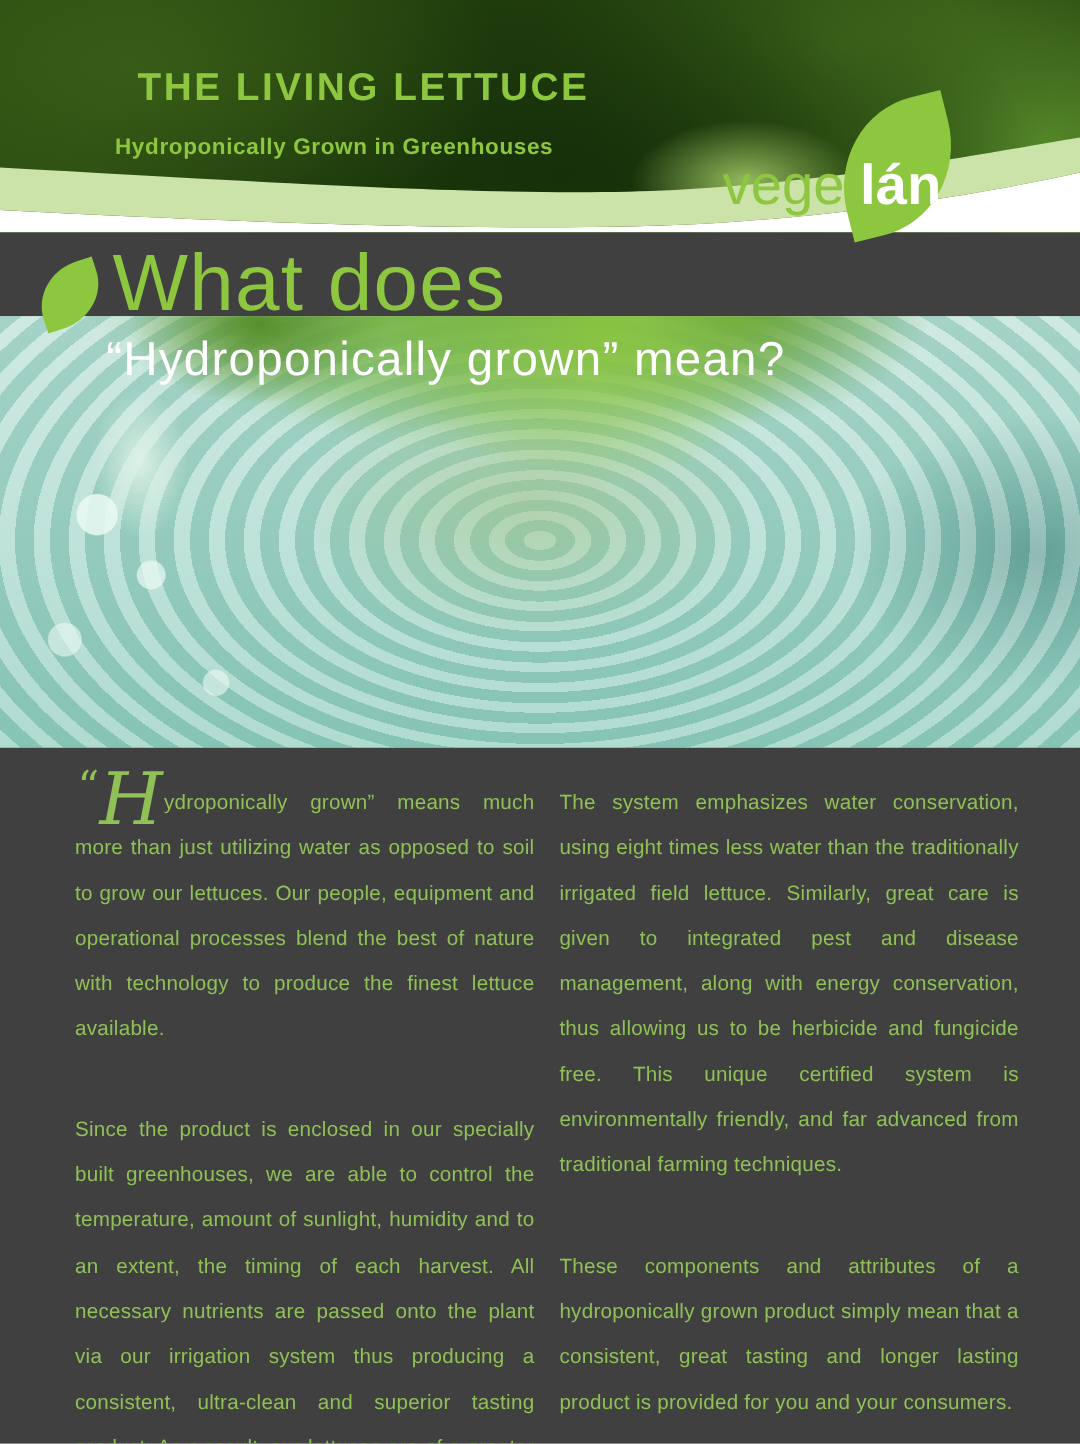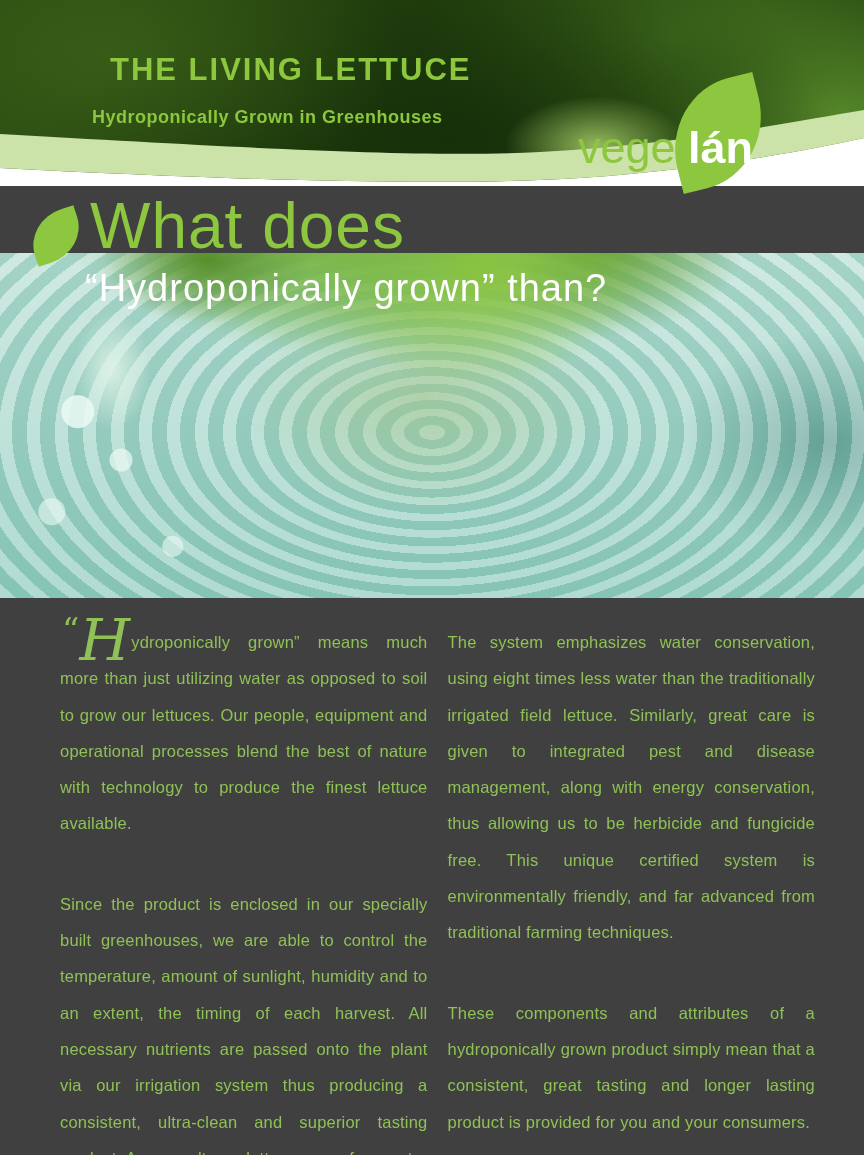--- a/index.html
+++ b/index.html
@@ -150,21 +150,21 @@
       <div class="logo-wordmark"><span>veget</span><span class="lan">lán</span></div>
     </div>
   </header>
 
   <section class="question">
     <span class="q-leaf"></span>
     <h2>What does</h2>
   </section>
 
   <section class="hero-image">
-    <h3>“Hydroponically grown” than?</h3>
+    <h3>“Hydroponically grown” mean?</h3>
   </section>
 
   <main class="content">
     <div class="col">
       <p class="p-first"><span class="dropcap-quote">“</span><span class="dropcap">H</span><span>ydroponically grown” means much more than just utilizing water as opposed to soil to grow our lettuces.  Our people, equipment and operational processes blend the best of nature with technology to produce the finest lettuce available.</span></p>
       <p>Since the product is enclosed in our specially built greenhouses, we are able to control the temperature, amount of sunlight, humidity and to an extent, the timing of each harvest.  All necessary nutrients are passed onto the plant via our irrigation system thus producing a consistent, ultra-clean and superior tasting product.  As a result, our lettuces are of a greater quality and have a higher nutritional content than regular field crops.</p>
 
     </div>
     <div class="col">
       <p>The system emphasizes water conservation, using eight times less water than the traditionally irrigated field lettuce.  Similarly, great care is given to integrated pest and disease management, along with energy conservation, thus allowing us to be herbicide and fungicide free.  This unique certified system is environmentally friendly, and far advanced from traditional farming techniques.</p>

